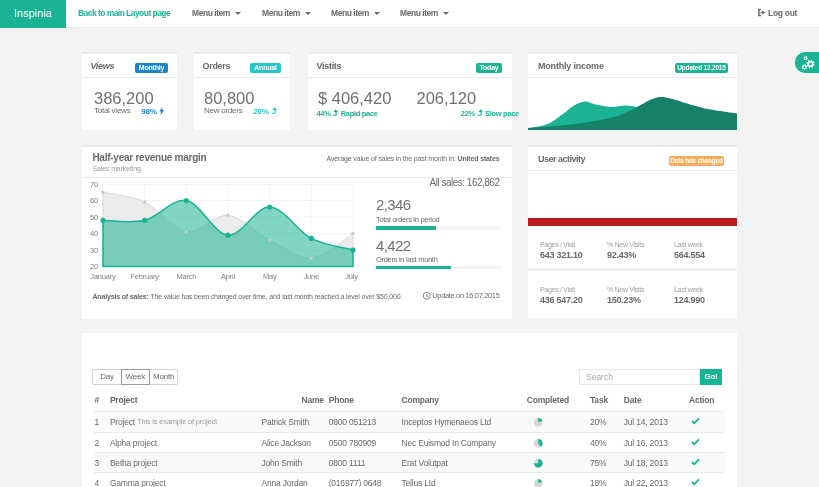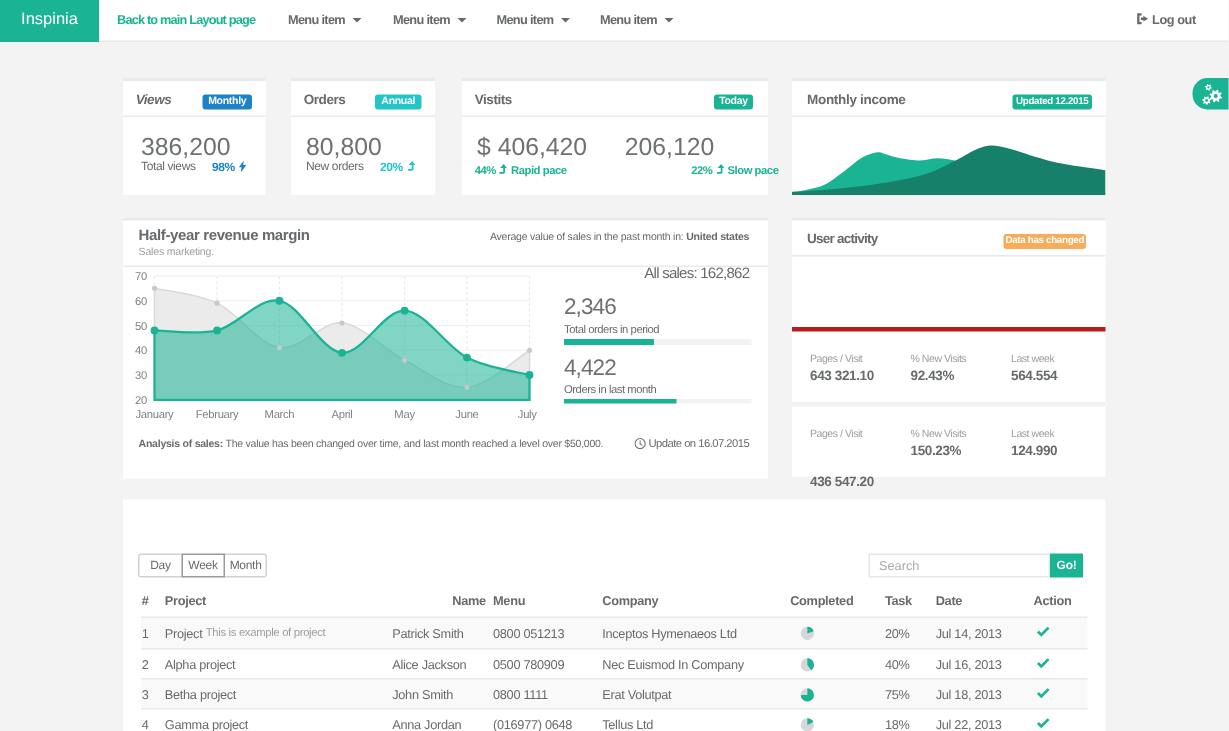--- a/index.html
+++ b/index.html
@@ -179,50 +179,50 @@
   <div class="abs" style="right:12.5px;top:147px;font-size:7.5px;line-height:1;letter-spacing:-0.35px;white-space:pre;"><svg width="7.5" height="7.5" viewBox="0 0 16 16" style="vertical-align:-1.5px;">
         <path fill="#676a6c" d="M8 0a8 8 0 100 16A8 8 0 008 0zm0 1.5a6.5 6.5 0 110 13 6.5 6.5 0 010-13zM7.3 3.5h1.4v4.6l3 1.8-.7 1.2-3.7-2.2z"></path>
       </svg> Update on 16.07.2015</div>
 </div>
 
 <div class="panel" style="left:528px;top:145px;width:209px;height:173px;">
   <div class="ptitle" style="height:26px;">
     <h5 style="left:10px;top:7px;letter-spacing:-0.5px;">User activity</h5>
     <div class="lbl" style="right:13px;top:8.5px;width:55px;background:#f8ac59;font-size:6.5px;">Data has changed</div>
   </div>
-  <div class="abs" style="left:0;top:73px;width:209px;height:50px;border-top:3px solid #b91c1c;">
+  <div class="abs" style="left:0;top:73px;width:209px;height:50px;border-top:8px solid #b91c1c;">
     <div class="ua-l" style="left:12px;top:15px;">Pages / Visit</div>
       <div class="ua-v" style="left:12px;top:25.2px;">643 321.10</div>
     <div class="ua-l" style="left:79px;top:15px;">% New Visits</div>
       <div class="ua-v" style="left:79px;top:25.2px;">92.43%</div>
     <div class="ua-l" style="left:146px;top:15px;">Last week</div>
       <div class="ua-v" style="left:146px;top:25.2px;">564.554</div>
   </div>
   <div class="abs" style="left:0;top:123px;width:209px;height:50px;border-top:3px solid #f1f1f2;">
     <div class="ua-l" style="left:12px;top:15px;">Pages / Visit</div>
-      <div class="ua-v" style="left:12px;top:25.2px;margin-top:21px;">436 547.20</div>
+      <div class="ua-v" style="left:12px;top:25.2px;">436 547.20</div>
     <div class="ua-l" style="left:79px;top:15px;">% New Visits</div>
       <div class="ua-v" style="left:79px;top:25.2px;">150.23%</div>
     <div class="ua-l" style="left:146px;top:15px;">Last week</div>
       <div class="ua-v" style="left:146px;top:25.2px;">124.990</div>
   </div>
 </div>
 
 <div class="panel" style="left:82px;top:333px;width:655px;height:200px;">
   <div class="abs" style="left:11.3px;top:36px;white-space:nowrap;">
     <span class="btn" style="border-radius:2px 0 0 2px;width:29.4px;text-align:center;">Day</span><span class="btn" style="border-color:#9a9a9a;position:relative;width:29.3px;text-align:center;">Week</span><span class="btn" style="border-radius:0 2px 2px 0;width:29.5px;text-align:center;">Month</span>
   </div>
   <div class="abs" style="left:497px;top:36px;">
     <span style="display:inline-block;width:121px;height:16px;border:1px solid #e5e6e7;font-size:8.5px;color:#a7a9ab;line-height:14px;padding-left:6px;vertical-align:top;background:#fff;">Search</span><span style="display:inline-block;width:22px;height:16px;background:#1ab394;color:#fff;font-size:8px;font-weight:bold;text-align:center;line-height:16px;vertical-align:top;letter-spacing:-0.2px;">Go!</span>
   </div>
   <div class="trow" style="top:56px;height:22.4px;line-height:22.4px;font-weight:bold;">
     <span style="left:0.5px;">#</span>
       <span style="left:15.9px;">Project</span>
       <span style="left:167.5px;margin-left:40px;">Name</span>
-      <span style="left:234.7px;">Menu</span>
+      <span style="left:234.7px;">Phone</span>
       <span style="left:307.5px;">Company</span>
       <span style="left:432.8px;">Completed</span>
       <span style="left:496px;">Task</span>
       <span style="left:529.8px;">Date</span>
       <span style="left:595px;">Action</span>
   </div>
   <div class="trow" style="top:78.4px;height:20.2px;line-height:20.2px;background:#f9f9f9;border-top:1px solid #e7eaec;">
     <span style="left:0.5px;">1</span>
       <span style="left:15.9px;">Project <span class="tsm">This is example of project</span></span>
       <span style="left:167.5px;">Patrick Smith</span>

